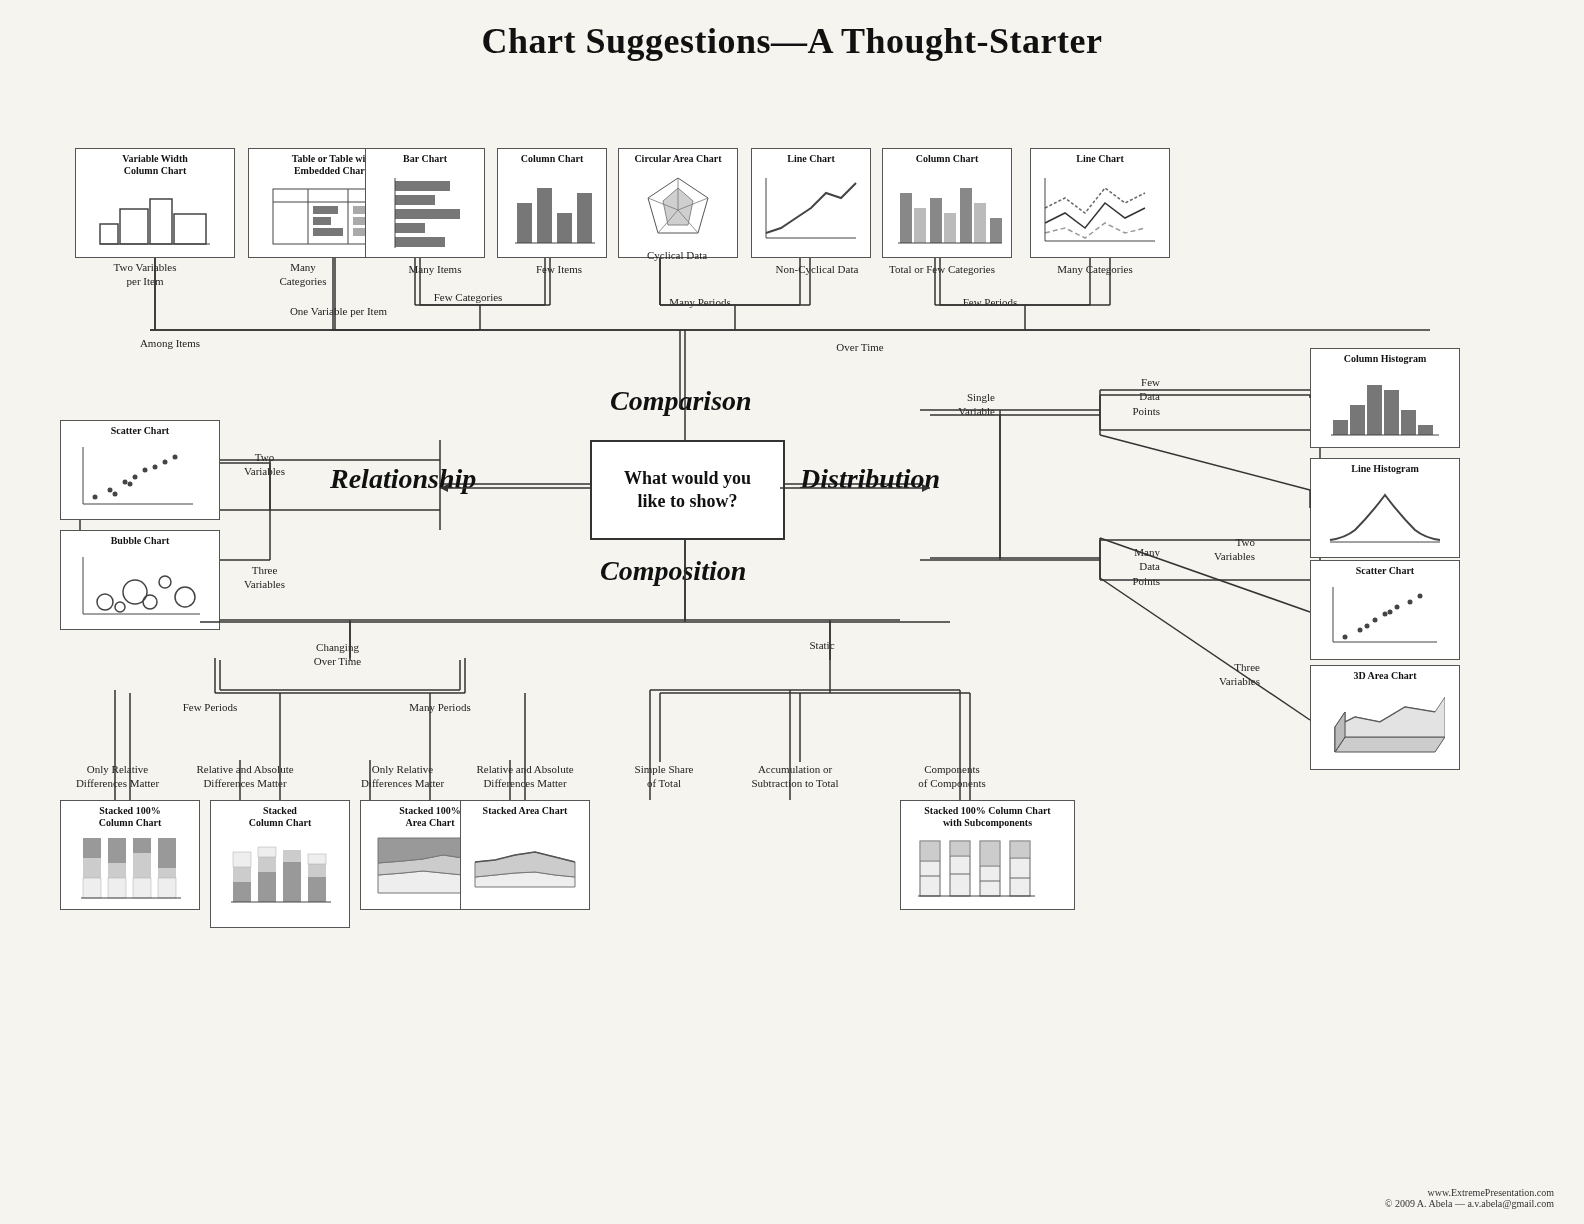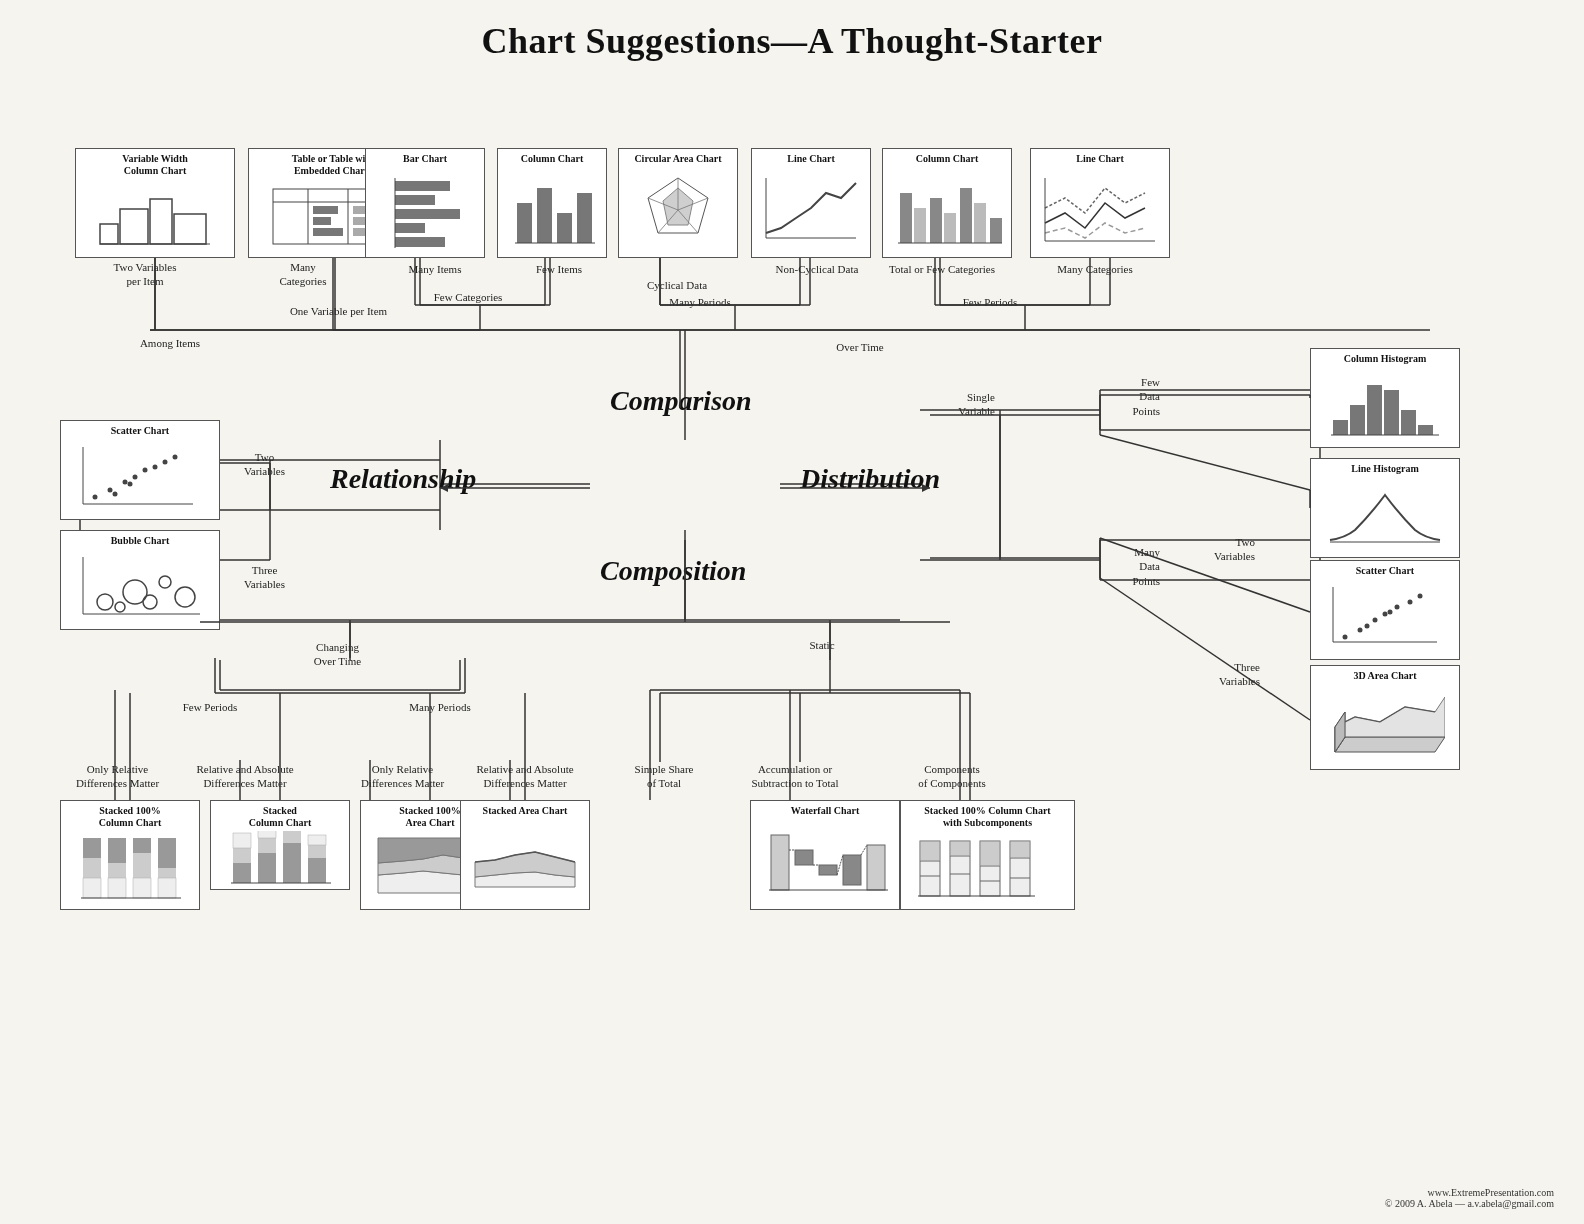--- a/index.html
+++ b/index.html
@@ -223,20 +223,23 @@
 
   <line x1="650" y1="690" x2="960" y2="690" stroke="#333" stroke-width="1.5"></line>
   <line x1="830" y1="660" x2="830" y2="690" stroke="#333" stroke-width="0"></line>
   <line x1="650" y1="690" x2="650" y2="760" stroke="#333" stroke-width="1.5"></line>
   <line x1="790" y1="690" x2="790" y2="760" stroke="#333" stroke-width="1.5"></line>
   <line x1="960" y1="690" x2="960" y2="760" stroke="#333" stroke-width="1.5"></line>
 
   <line x1="680" y1="330" x2="680" y2="360" stroke="#333" stroke-width="0"></line>
 </svg>
 
+<div class="center-box" style="left:590px; top:440px; width:195px; height:100px; font-size:18px;">
+  <span>What would you<br>like to show?</span>
+</div>
 
 <div class="cat-label" style="left:610px; top:385px;">Comparison</div>
 <div class="cat-label" style="left:330px; top:463px;">Relationship</div>
 <div class="cat-label" style="left:800px; top:463px;">Distribution</div>
 <div class="cat-label" style="left:600px; top:555px;">Composition</div>
 
 <div class="chart-box" style="left:75px; top:148px; width:160px; height:110px;">
   <div class="box-title">Variable Width<br>Column Chart</div>
   <div class="chart-img">
     <svg width="120" height="65" viewBox="0 0 120 65">
@@ -460,21 +463,21 @@
       <rect x="60" y="20" width="18" height="25" fill="#ccc"></rect>
       <rect x="60" y="45" width="18" height="20" fill="#eee" stroke="#aaa" stroke-width="0.5"></rect>
       <rect x="85" y="5" width="18" height="30" fill="#999"></rect>
       <rect x="85" y="35" width="18" height="10" fill="#ccc"></rect>
       <rect x="85" y="45" width="18" height="20" fill="#eee" stroke="#aaa" stroke-width="0.5"></rect>
       <line x1="8" y1="65" x2="108" y2="65" stroke="#444" stroke-width="1"></line>
     </svg>
   </div>
 </div>
 
-<div class="chart-box" style="left:210px; top:800px; width:140px; height:90px;">
+<div class="chart-box" style="left:210px; top:800px; width:140px; height:128px;">
   <div class="box-title">Stacked<br>Column Chart</div>
   <div class="chart-img">
     <svg width="115" height="70" viewBox="0 0 115 70">
       <rect x="10" y="40" width="18" height="20" fill="#999"></rect>
       <rect x="10" y="25" width="18" height="15" fill="#ccc"></rect>
       <rect x="10" y="10" width="18" height="15" fill="#eee" stroke="#aaa" stroke-width="0.5"></rect>
       <rect x="35" y="30" width="18" height="30" fill="#999"></rect>
       <rect x="35" y="15" width="18" height="15" fill="#ccc"></rect>
       <rect x="35" y="5" width="18" height="10" fill="#eee" stroke="#aaa" stroke-width="0.5"></rect>
       <rect x="60" y="20" width="18" height="40" fill="#999"></rect>
@@ -504,37 +507,20 @@
     <svg width="110" height="70" viewBox="0 0 110 70">
       <polygon points="5,60 105,60 105,50 85,48 65,45 45,46 25,48 5,50" fill="#eee" stroke="#777" stroke-width="1"></polygon>
       <polygon points="5,50 25,48 45,46 65,45 85,48 105,50 105,35 85,30 65,25 45,28 25,33 5,35" fill="#ccc" stroke="#777" stroke-width="1"></polygon>
       <polygon points="5,35 25,33 45,28 65,25 85,30 105,35 105,55 85,52 65,48 45,50 25,52 5,55" fill="#999" stroke="#777" stroke-width="0" opacity="0"></polygon>
       <polyline points="5,35 25,33 45,28 65,25 85,30 105,35" fill="none" stroke="#555" stroke-width="1.5"></polyline>
     </svg>
   </div>
 </div>
 
 
-<div class="chart-box" style="left:750px; top:800px; width:150px; height:110px;">
-  <div class="box-title">Waterfall Chart</div>
-  <div class="chart-img">
-    <svg width="125" height="75" viewBox="0 0 125 75">
-      <rect x="8" y="10" width="18" height="55" fill="#ccc" stroke="#666" stroke-width="1"></rect>
-      <rect x="32" y="25" width="18" height="15" fill="#888" stroke="#666" stroke-width="1"></rect>
-      <rect x="56" y="40" width="18" height="10" fill="#888" stroke="#666" stroke-width="1"></rect>
-      <rect x="80" y="30" width="18" height="30" fill="#888" stroke="#666" stroke-width="1"></rect>
-      <rect x="104" y="20" width="18" height="45" fill="#ccc" stroke="#666" stroke-width="1"></rect>
-      <line x1="26" y1="25" x2="32" y2="25" stroke="#555" stroke-width="1" stroke-dasharray="2,1"></line>
-      <line x1="50" y1="40" x2="56" y2="40" stroke="#555" stroke-width="1" stroke-dasharray="2,1"></line>
-      <line x1="74" y1="50" x2="80" y2="30" stroke="#555" stroke-width="1" stroke-dasharray="2,1"></line>
-      <line x1="98" y1="30" x2="104" y2="20" stroke="#555" stroke-width="1" stroke-dasharray="2,1"></line>
-      <line x1="6" y1="65" x2="125" y2="65" stroke="#444" stroke-width="1"></line>
-    </svg>
-  </div>
-</div>
 
 <div class="chart-box" style="left:900px; top:800px; width:175px; height:110px;">
   <div class="box-title">Stacked 100% Column Chart<br>with Subcomponents</div>
   <div class="chart-img">
     <svg width="145" height="65" viewBox="0 0 145 65">
 
       <rect x="5" y="5" width="20" height="55" fill="#eee" stroke="#666" stroke-width="1"></rect>
       <line x1="5" y1="25" x2="25" y2="25" stroke="#666" stroke-width="1"></line>
       <line x1="5" y1="40" x2="25" y2="40" stroke="#666" stroke-width="1"></line>
 
@@ -560,21 +546,21 @@
 </div>
 
 <div class="small-label" style="left:95px; top:260px; width:100px;">Two Variables<br>per Item</div>
 
 <div class="small-label" style="left:263px; top:260px; width:80px;">Many<br>Categories</div>
 
 <div class="small-label" style="left:395px; top:262px; width:80px;">Many Items</div>
 
 <div class="small-label" style="left:519px; top:262px; width:80px;">Few Items</div>
 
-<div class="small-label" style="left:632px; top:278px; width:90px;">Cyclical Data</div>
+<div class="small-label" style="left:632px; top:248px; width:90px;">Cyclical Data</div>
 
 <div class="small-label" style="left:762px; top:262px; width:110px;">Non-Cyclical Data</div>
 
 <div class="small-label" style="left:877px; top:262px; width:130px;">Total or Few Categories</div>
 
 <div class="small-label" style="left:1045px; top:262px; width:100px;">Many Categories</div>
 
 <div class="small-label" style="left:408px; top:290px; width:120px;">Few Categories</div>
 
 <div class="small-label" style="left:640px; top:295px; width:120px;">Many Periods</div>

